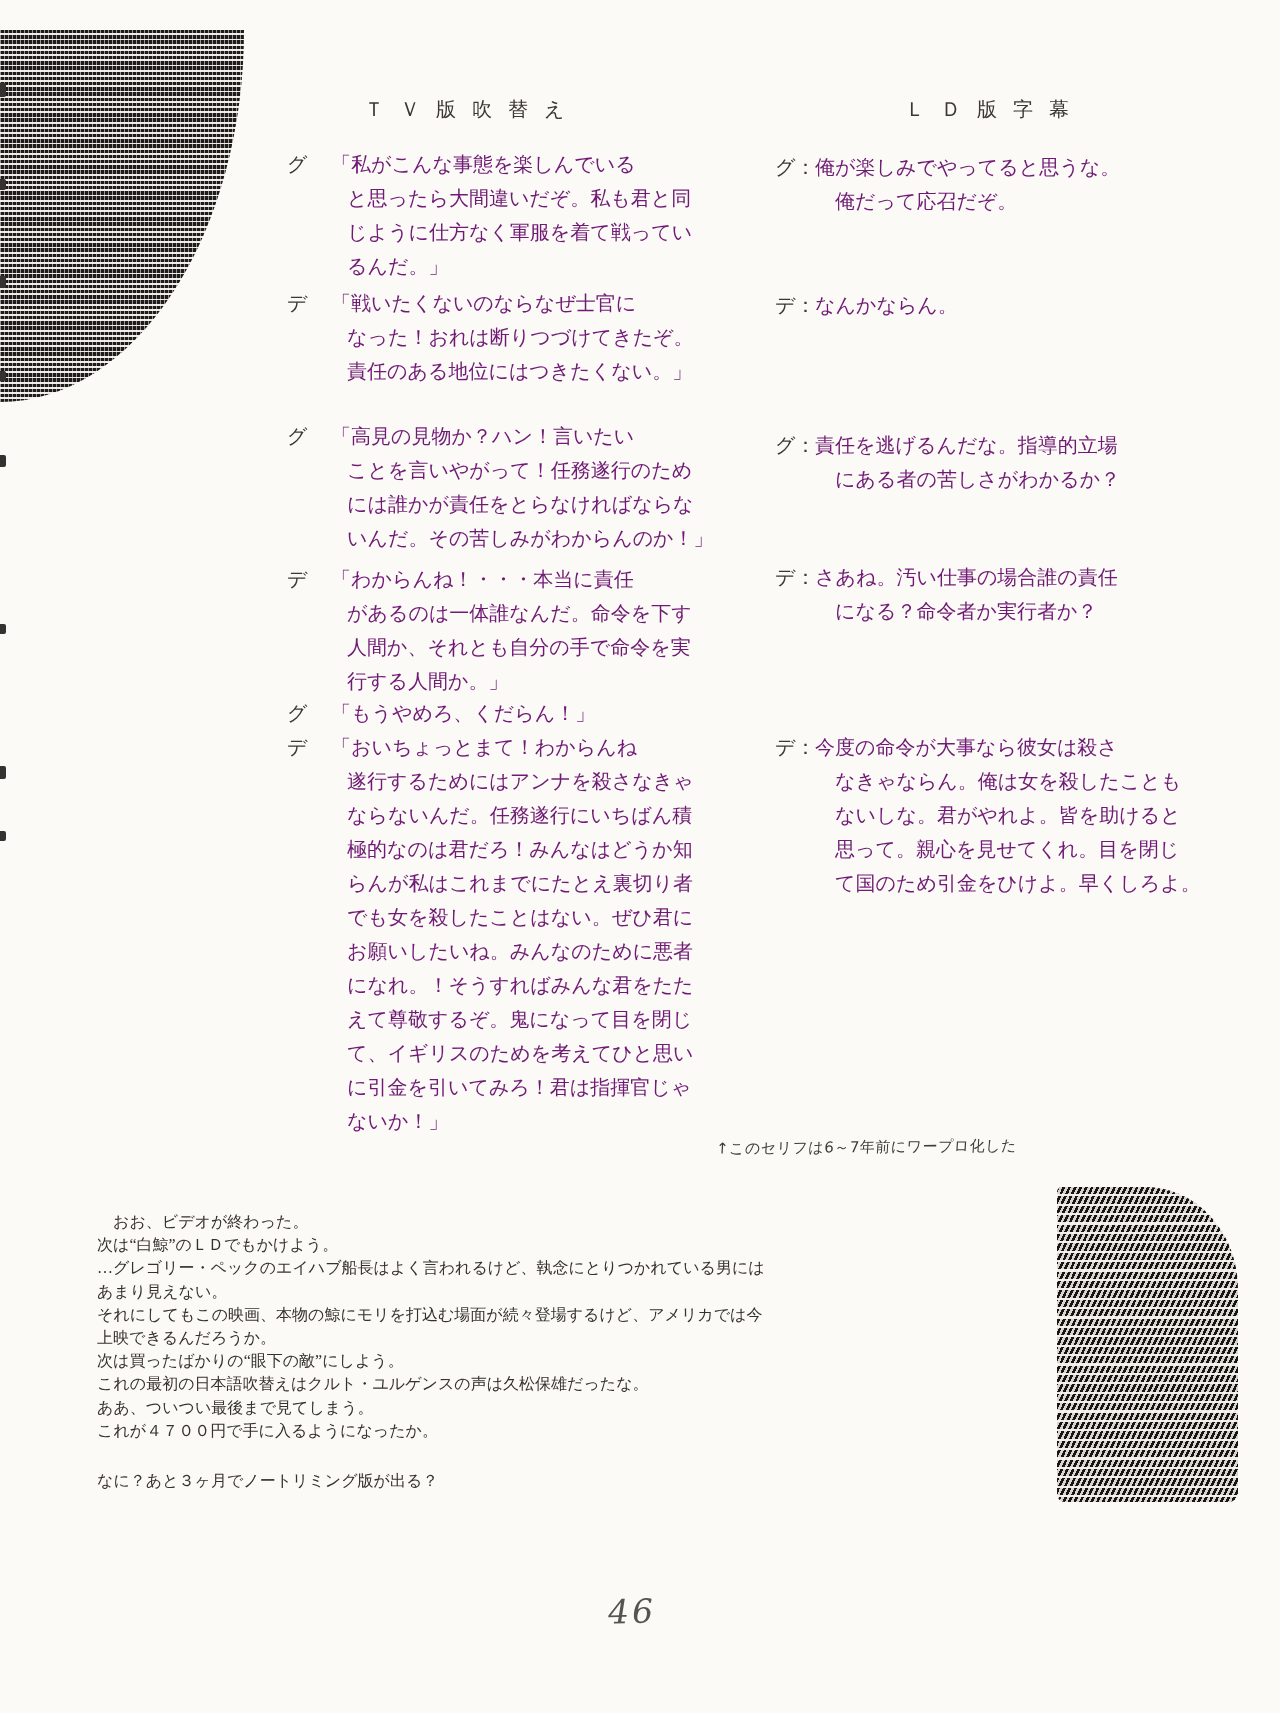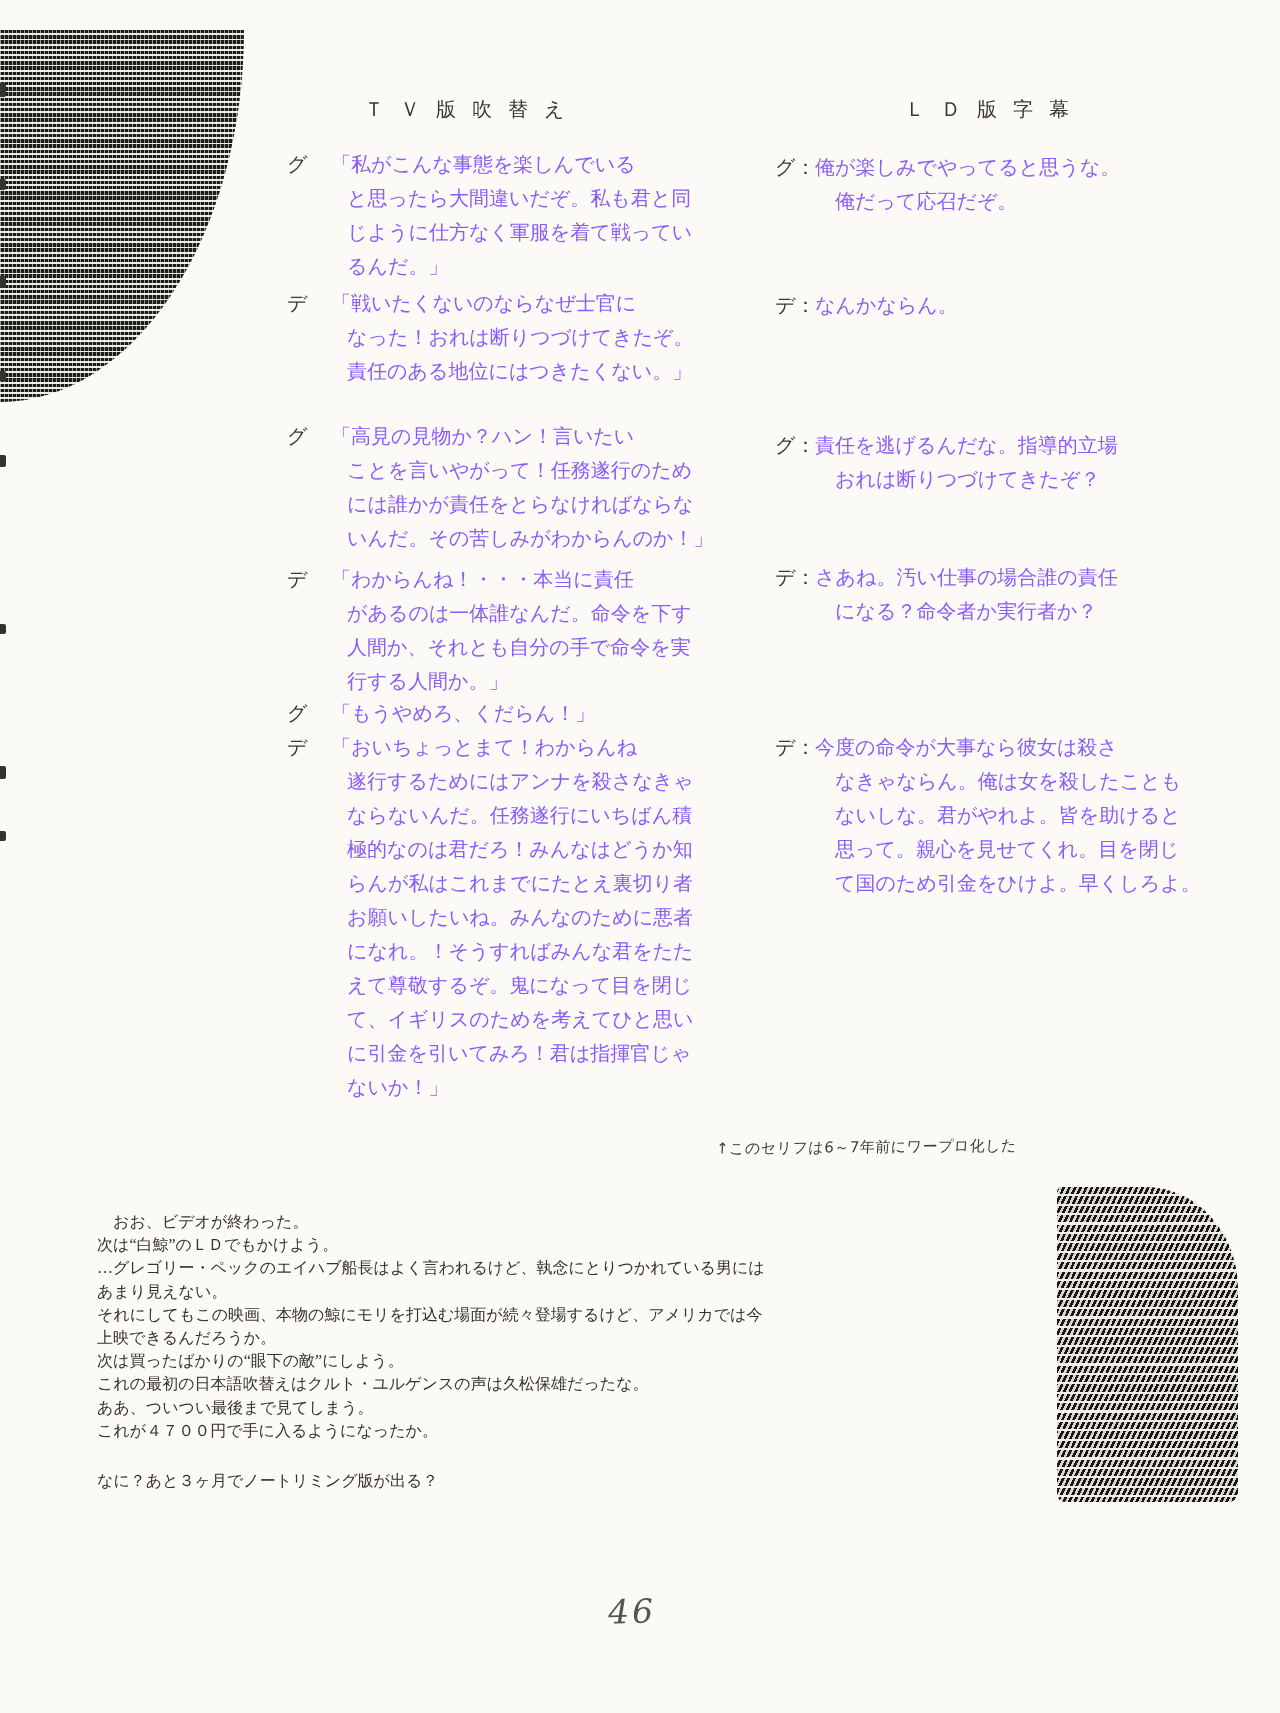--- a/index.html
+++ b/index.html
@@ -32,21 +32,21 @@
   
   .hdr{position:absolute;font-size:20px;letter-spacing:16px;white-space:nowrap;color:#3a3734;}
   .hdr-left{left:364px;top:96px;}
   .hdr-right{left:905px;top:96px;}
   
   .col{position:absolute;top:0;}
   #left-col{left:287px;width:430px;}
   #right-col{left:775px;width:440px;}
   .dlg{position:absolute;left:0;width:100%;}
   .speaker{position:absolute;left:0;top:0;font-size:20px;line-height:34px;color:#3a3734;}
-  .dlg-lines{font-size:20px;line-height:34px;white-space:nowrap;color:#8b5cf6;}
+  .dlg-lines{font-size:20px;line-height:34px;white-space:nowrap;color:#701a75;}
   #left-col .dlg-lines{margin-left:44px;}
   #right-col .dlg-lines{margin-left:40px;}
   #left-col .dlg-line{padding-left:16px;}
   #right-col .dlg-line{padding-left:20px;}
   .dlg-line:first-child{padding-left:0 !important;}
   
   .lb0{top:147px}.lb1{top:286px}.lb2{top:419px}.lb3{top:562px}.lb4{top:696px}.lb5{top:730px}
   .rb0{top:150px}.rb1{top:288px}.rb2{top:428px}.rb3{top:560px}.rb4{top:730px}
   
   .hand-note{
@@ -131,20 +131,21 @@
         </div>
       </div>
       <div class="dlg lb5">
         <span class="speaker">デ</span>
         <div class="dlg-lines">
           <div class="dlg-line">「おいちょっとまて！わからんね</div>
           <div class="dlg-line">遂行するためにはアンナを殺さなきゃ</div>
           <div class="dlg-line">ならないんだ。任務遂行にいちばん積</div>
           <div class="dlg-line">極的なのは君だろ！みんなはどうか知</div>
           <div class="dlg-line">らんが私はこれまでにたとえ裏切り者</div>
+          <div class="dlg-line">でも女を殺したことはない。ぜひ君に</div>
           <div class="dlg-line">お願いしたいね。みんなのために悪者</div>
           <div class="dlg-line">になれ。！そうすればみんな君をたた</div>
           <div class="dlg-line">えて尊敬するぞ。鬼になって目を閉じ</div>
           <div class="dlg-line">て、イギリスのためを考えてひと思い</div>
           <div class="dlg-line">に引金を引いてみろ！君は指揮官じゃ</div>
           <div class="dlg-line">ないか！」</div>
         </div>
       </div>
     </div>
   <div id="right-col" class="col">
@@ -158,21 +159,21 @@
       <div class="dlg rb1">
         <span class="speaker">デ：</span>
         <div class="dlg-lines">
           <div class="dlg-line">なんかならん。</div>
         </div>
       </div>
       <div class="dlg rb2">
         <span class="speaker">グ：</span>
         <div class="dlg-lines">
           <div class="dlg-line">責任を逃げるんだな。指導的立場</div>
-          <div class="dlg-line">おれは断りつづけてきたぞ？</div>
+          <div class="dlg-line">にある者の苦しさがわかるか？</div>
         </div>
       </div>
       <div class="dlg rb3">
         <span class="speaker">デ：</span>
         <div class="dlg-lines">
           <div class="dlg-line">さあね。汚い仕事の場合誰の責任</div>
           <div class="dlg-line">になる？命令者か実行者か？</div>
         </div>
       </div>
       <div class="dlg rb4">

